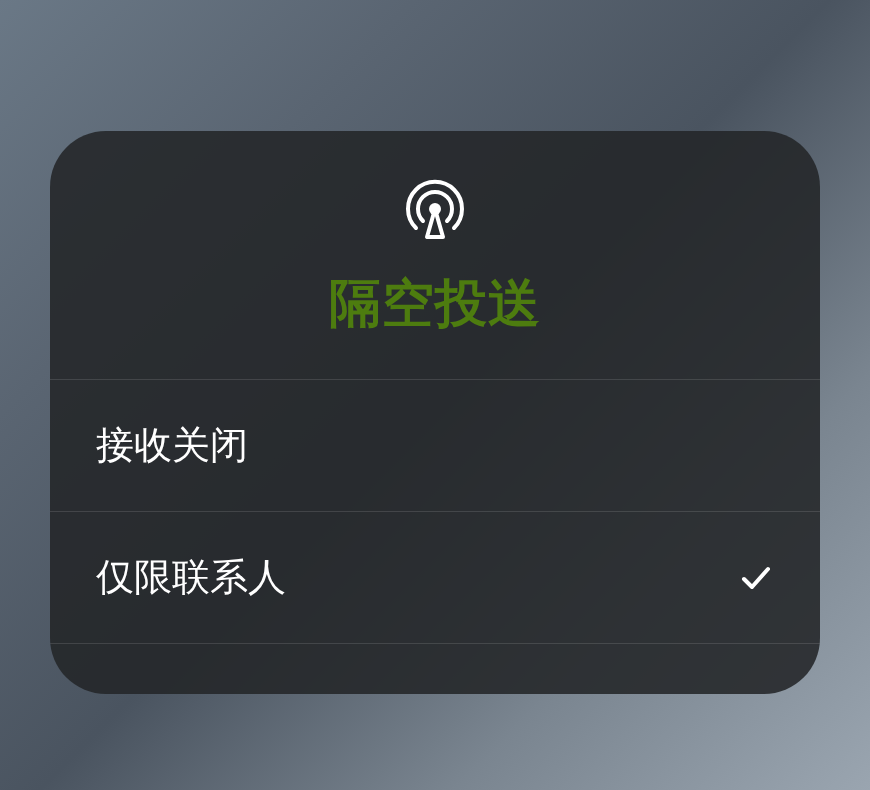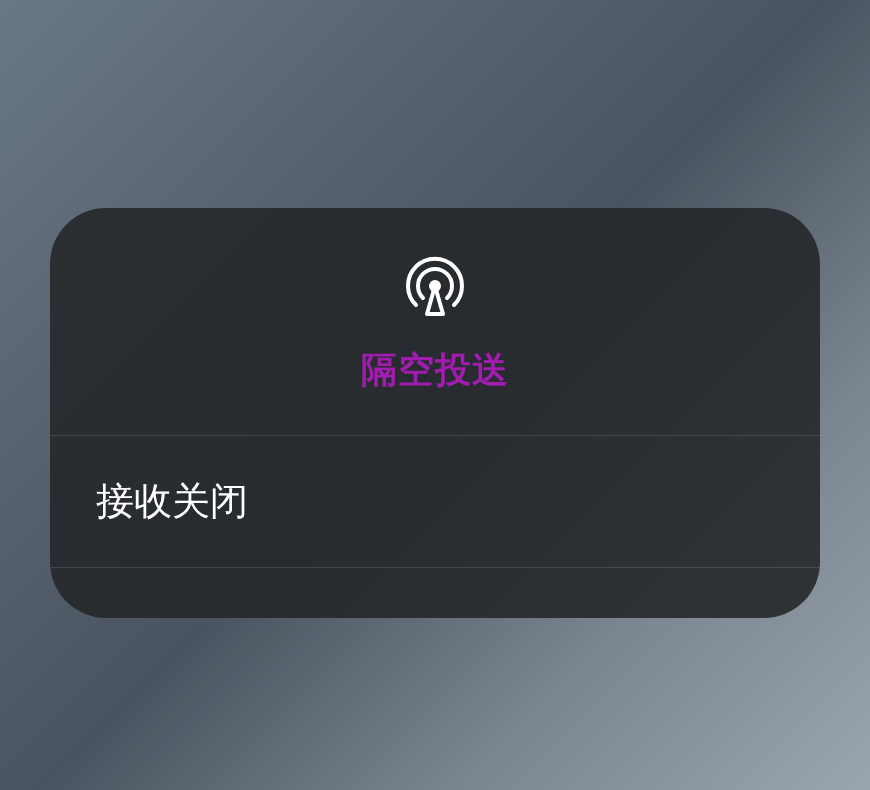--- a/index.html
+++ b/index.html
@@ -36,22 +36,22 @@
       border-bottom: 1px solid rgba(255, 255, 255, 0.12);
     }
 
     .airdrop-icon {
       width: 60px;
       height: 60px;
       margin-bottom: 30px;
     }
 
     .title {
-      color: #a21caf;
-      font-size: 36px;
+      color: #4d7c0f;
+      font-size: 52px;
       font-weight: 600;
       letter-spacing: 1px;
     }
 
     .option {
       display: flex;
       align-items: center;
       justify-content: space-between;
       padding: 40px 46px;
       border-bottom: 1px solid rgba(255, 255, 255, 0.12);
@@ -98,16 +98,24 @@
         <path d="M 30 30 L 22 58 L 38 58 Z" fill="none" stroke="#ffffff" stroke-width="4" stroke-linejoin="round"></path>
       </svg>
     </div>
     <div class="title">隔空投送</div>
   </div>
 
   <div class="option">
     <span class="option-label">接收关闭</span>
   </div>
 
+  <div class="option">
+    <span class="option-label">仅限联系人</span>
+    <span class="checkmark">
+      <svg viewBox="0 0 36 36" fill="none" stroke="#ffffff" stroke-width="4" stroke-linecap="round" stroke-linejoin="round">
+        <path d="M 6 19 L 14 27 L 30 9"></path>
+      </svg>
+    </span>
+  </div>
 
 
   <div class="bottom-spacer"></div>
 </div>
 
 </body></html>

